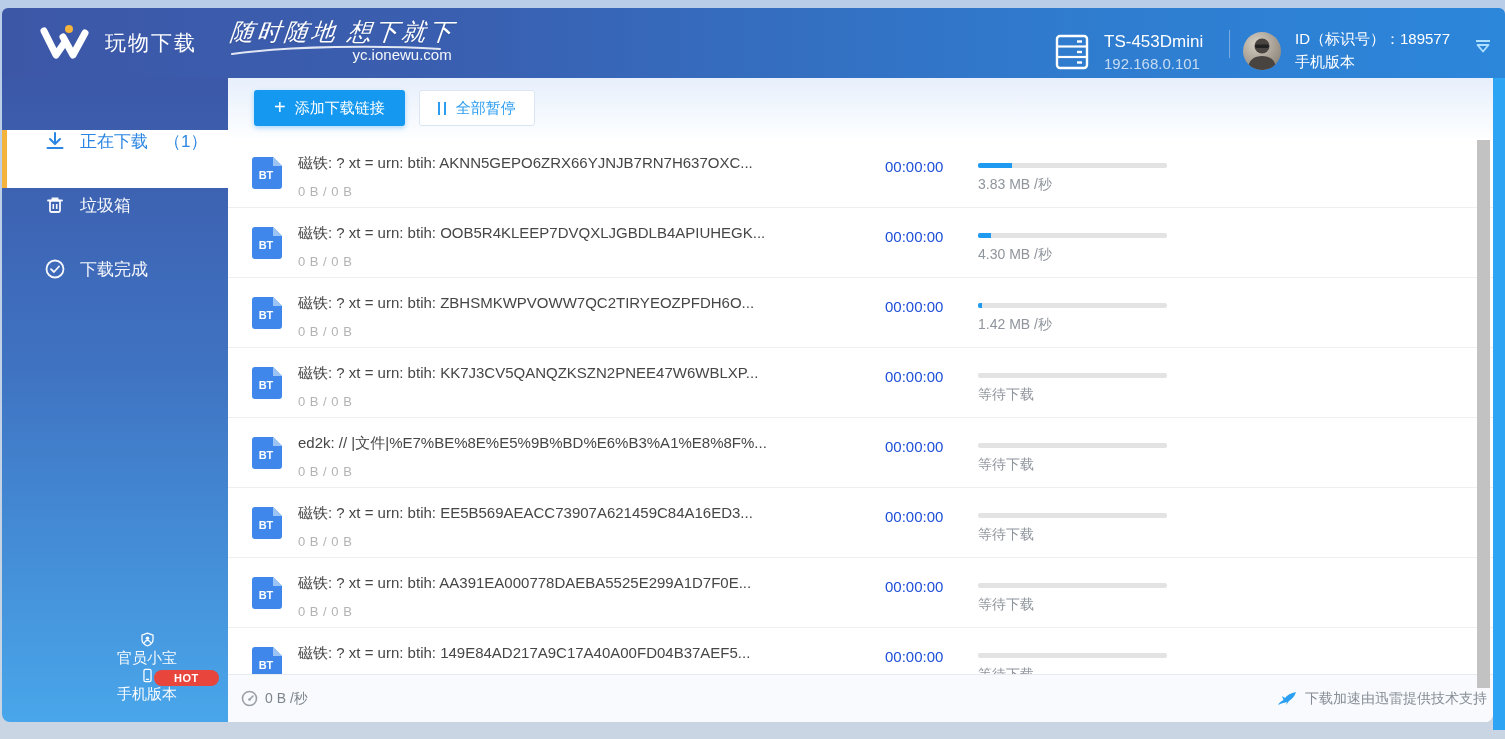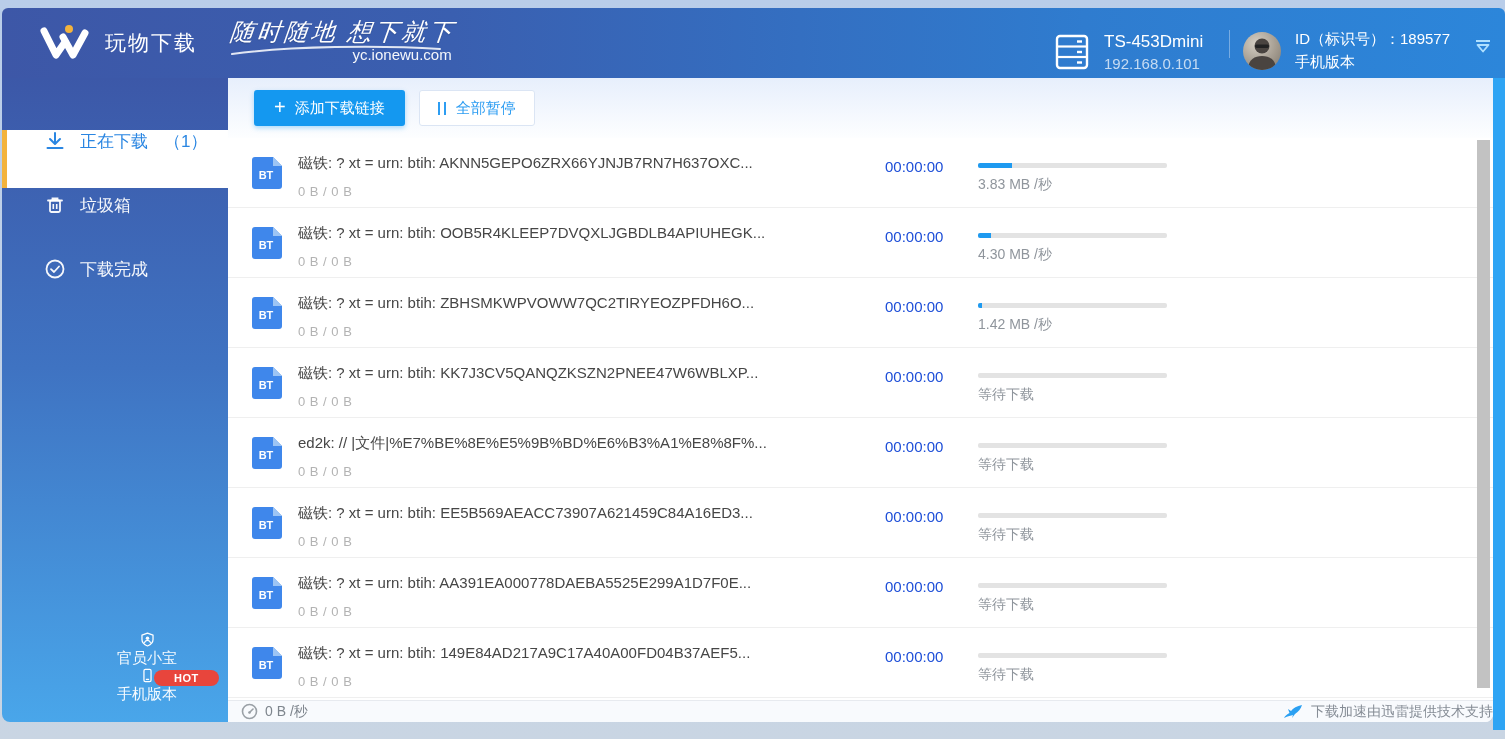--- a/index.html
+++ b/index.html
@@ -77,23 +77,23 @@
   .dl-row { position:relative; height:70px; border-bottom:1px solid #efefef; background:#fff; }
   .bt-icon { position:absolute; left:24px; top:19px; width:30px; height:32px; }
   .row-title { position:absolute; left:70px; top:16px; font-size:15px; color:#464646; white-space:nowrap; }
   .row-size { position:absolute; left:70px; top:46px; font-size:13px; color:#b3b3b3; letter-spacing:.5px; }
   .row-time { position:absolute; left:657px; top:20px; font-size:15px; color:#1d4ed8; }
   .row-bar { position:absolute; left:750px; top:25px; width:189px; height:5px; background:#e3e3e3; border-radius:2px; overflow:hidden; }
   .row-bar-fill { height:100%; background:#1e9af0; width:0; }
   .row-status { position:absolute; left:750px; top:38px; font-size:14px; color:#8f959c; }
 
   .statusbar {
-    position:absolute; left:0; right:0; bottom:0; height:22px; background:#f8fafd;
+    position:absolute; left:0; right:0; bottom:0; height:48px; background:#f8fafd;
     border-top:1px solid #e7eaef; display:flex; align-items:center; justify-content:space-between;
-    padding:0 0 0 13px; z-index:5;
+    padding:0 6px 0 13px; z-index:5;
   }
   .status-left { display:flex; align-items:center; gap:7px; color:#7e858d; font-size:14px; }
   .status-right { display:flex; align-items:center; gap:8px; color:#868d96; font-size:14px; }
 
   .scroll-thumb { position:absolute; right:3px; top:62px; width:13px; height:548px; background:#c2c2c2; z-index:6; cursor:pointer; }
 </style>
 </head>
 <body>
 
 <div class="desktop">

